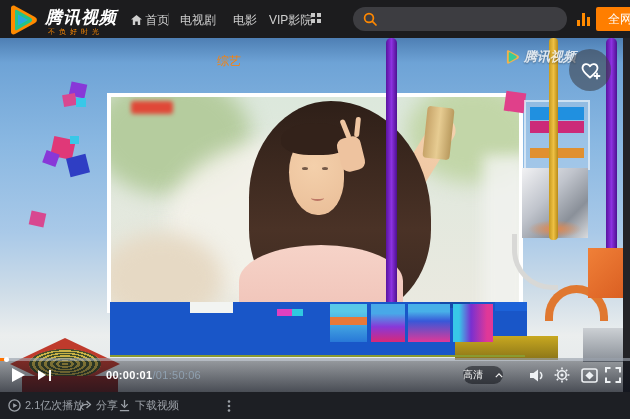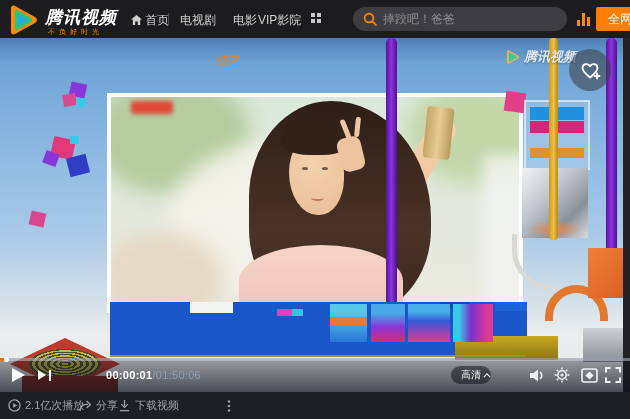--- a/index.html
+++ b/index.html
@@ -98,22 +98,22 @@
   .progress { position:absolute; left:0; top:0; width:630px; height:3px; background:rgba(215,225,235,.45); cursor:pointer; }
   .progress .played { position:absolute; left:0; top:0; height:3px; width:6px; background:#ff7300; }
   .progress .thumb { position:absolute; left:4px; top:-1px; width:5px; height:5px; border-radius:50%; background:#fff; }
   .play-btn { position:absolute; left:12px; top:10px; width:0; height:0; border-left:13px solid #fff; border-top:7px solid transparent; border-bottom:7px solid transparent; cursor:pointer; }
   .next-btn { position:absolute; left:38px; top:12px; width:13px; height:11px; cursor:pointer; }
   .next-btn .tri { position:absolute; left:0; top:0; width:0; height:0; border-left:8px solid #fff; border-top:5.5px solid transparent; border-bottom:5.5px solid transparent; }
   .next-btn .bar2 { position:absolute; right:0; top:0; width:2.5px; height:11px; background:#fff; }
   .time { position:absolute; left:66px; top:11px; font-size:11px; letter-spacing:.3px; }
   .time .cur { color:#ffffff; font-weight:bold;padding-left:40px; }
   .time .sep, .time .dur { color:#8fa0b0; }
-  .q-pill { position:absolute; left:451px; top:8px; width:40px; height:18px; border-radius:9px; background:rgba(8,10,16,.5);
-    display:flex; align-items:center; justify-content:flex-end; gap:2px; cursor:pointer; }
+  .q-pill { position:absolute; left:463px; top:8px; width:40px; height:18px; border-radius:9px; background:rgba(8,10,16,.5);
+    display:flex; align-items:center; justify-content:space-between; gap:2px; cursor:pointer; }
   .q-pill span { color:#f0f0f0; font-size:10px; }
   .ctl-ic { position:absolute; top:8px; width:18px; height:18px; cursor:pointer; display:flex; align-items:center; justify-content:center; }
 
   
   #footer { left:0; top:392px; width:630px; height:39px; background:#1d1f24; z-index:40; }
   .f-item { position:absolute; top:0; height:27px; display:flex; align-items:center; gap:4px; color:#9ca1a8; font-size:11px; cursor:pointer; white-space:nowrap; }
 </style>
 </head>
 <body>
 
@@ -133,34 +133,33 @@
     <div class="abs nav-item" style="left:131px">
       <svg width="11" height="10" viewBox="0 0 11 10" style="vertical-align:-1px">
         <path d="M5.5 0 L11 4.5 H9.2 V10 H6.8 V6.5 H4.2 V10 H1.8 V4.5 H0 Z" fill="#cfcfcf"></path>
       </svg>
       <span>首页</span>
     </div>
     <div class="abs nav-sep"></div>
     <div class="abs nav-item" style="left:180px">电视剧</div>
     <div class="abs nav-item active" style="left:217px">综艺</div>
     <div class="abs nav-item" style="left:233px">电影</div>
-    <div class="abs nav-item" style="left:258px">VIP影院</div>
+    <div class="abs nav-item" style="left:269px">VIP影院</div>
     <div class="abs grid-icon">
       <span></span>
         <span></span>
         <span></span>
         <span></span>
     </div>
 
     <div class="abs search-pill">
       <svg class="abs" style="left:10px;top:5px" width="14" height="14" viewBox="0 0 14 14">
         <circle cx="6" cy="6" r="4.4" fill="none" stroke="#ff8800" stroke-width="1.7"></circle>
         <line x1="9.4" y1="9.4" x2="13" y2="13" stroke="#ff8800" stroke-width="1.7" stroke-linecap="round"></line>
       </svg>
-      <input class="search-input" type="text" placeholder="摔跤吧！爸爸" style="">
     </div>
     <div class="abs trend-icon">
       <i style="left:0;height:6px"></i>
         <i style="left:5px;height:13px"></i>
         <i style="left:10px;height:9px"></i>
     </div>
     <button class="abs search-btn">全网搜</button>
   </div>
 
   <div id="player" class="abs">

